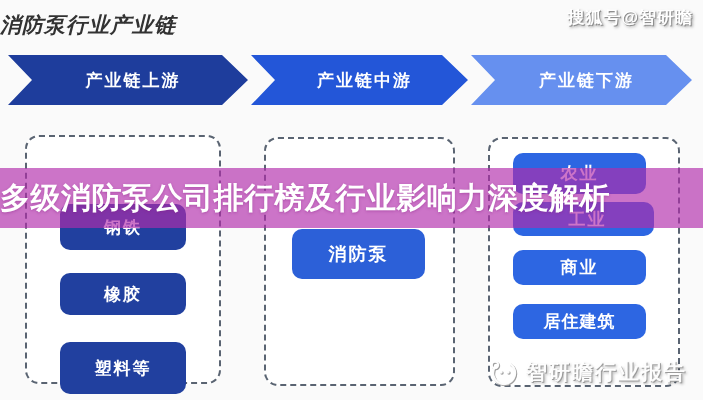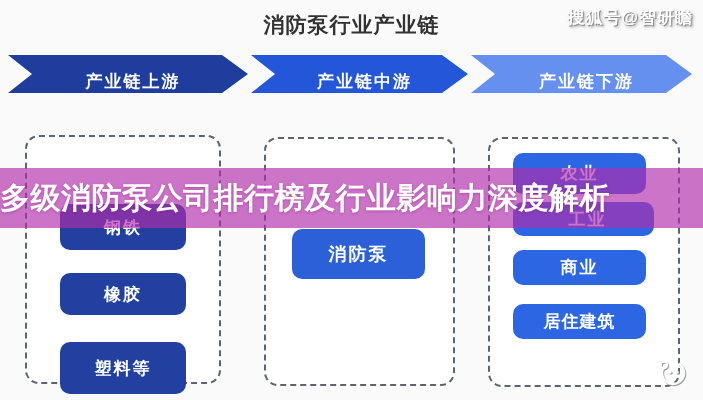--- a/index.html
+++ b/index.html
@@ -9,38 +9,38 @@
   }
   .stage{
     position:relative;
     width:703px;height:400px;
     background:#fafafa;
     overflow:hidden;
   }
   
   .title{
     position:absolute;left:0;top:11px;width:100%;
-    text-align:center;
     font-size:21px;font-weight:800;color:#323232;
     letter-spacing:1px;
+    font-style:italic;
   }
   
   .wm-top{
     position:absolute;top:6px;right:10px;z-index:7;
     font-size:17px;font-weight:700;
     color:#ffffff;
     text-shadow:1px 1px 0 #8f8f8f, 2px 2px 3px rgba(0,0,0,.35);
     letter-spacing:1px;
   }
   
   .arrows{position:absolute;left:0;top:55px;width:703px;height:50px;}
   .arrow{
-    position:absolute;top:0;height:38px;
+    position:absolute;top:0;height:50px;
     clip-path:polygon(0 0, calc(100% - 26px) 0, 100% 50%, calc(100% - 26px) 100%, 0 100%, 24px 50%);
-    display:flex;align-items:flex-end;justify-content:center;
+    display:flex;align-items:center;justify-content:center;
   }
   .arrow span{
     color:#fff;font-size:17px;font-weight:700;letter-spacing:2px;
     padding-left:10px;white-space:nowrap;
   }
   .arrow-1{left:8px;width:240px;background:#1e3d9c;}
   .arrow-2{left:251px;width:217px;background:#2356d8;}
   .arrow-3{left:471px;width:221px;background:#6690ef;}
   
   .col{
@@ -140,15 +140,16 @@
     <span>多级消防泵公司排行榜及行业影响力深度解析</span>
   </div>
 
   <div class="wm-bottom">
     <svg class="wm-logo" viewBox="0 0 30 30">
       <circle cx="16" cy="16" r="11" fill="none" stroke="rgba(255,255,255,0.97)" stroke-width="2.4" stroke-dasharray="52 17" transform="rotate(-60 16 16)"></circle>
       <circle cx="7" cy="8" r="3.2" fill="none" stroke="rgba(255,255,255,0.97)" stroke-width="2"></circle>
       <circle cx="13" cy="15" r="1.7" fill="rgba(255,255,255,0.97)"></circle>
       <circle cx="20" cy="15" r="1.7" fill="rgba(255,255,255,0.97)"></circle>
     </svg>
+    <span class="wm-text">智研瞻行业报告</span>
   </div>
 
 </div>
 
 </body></html>

